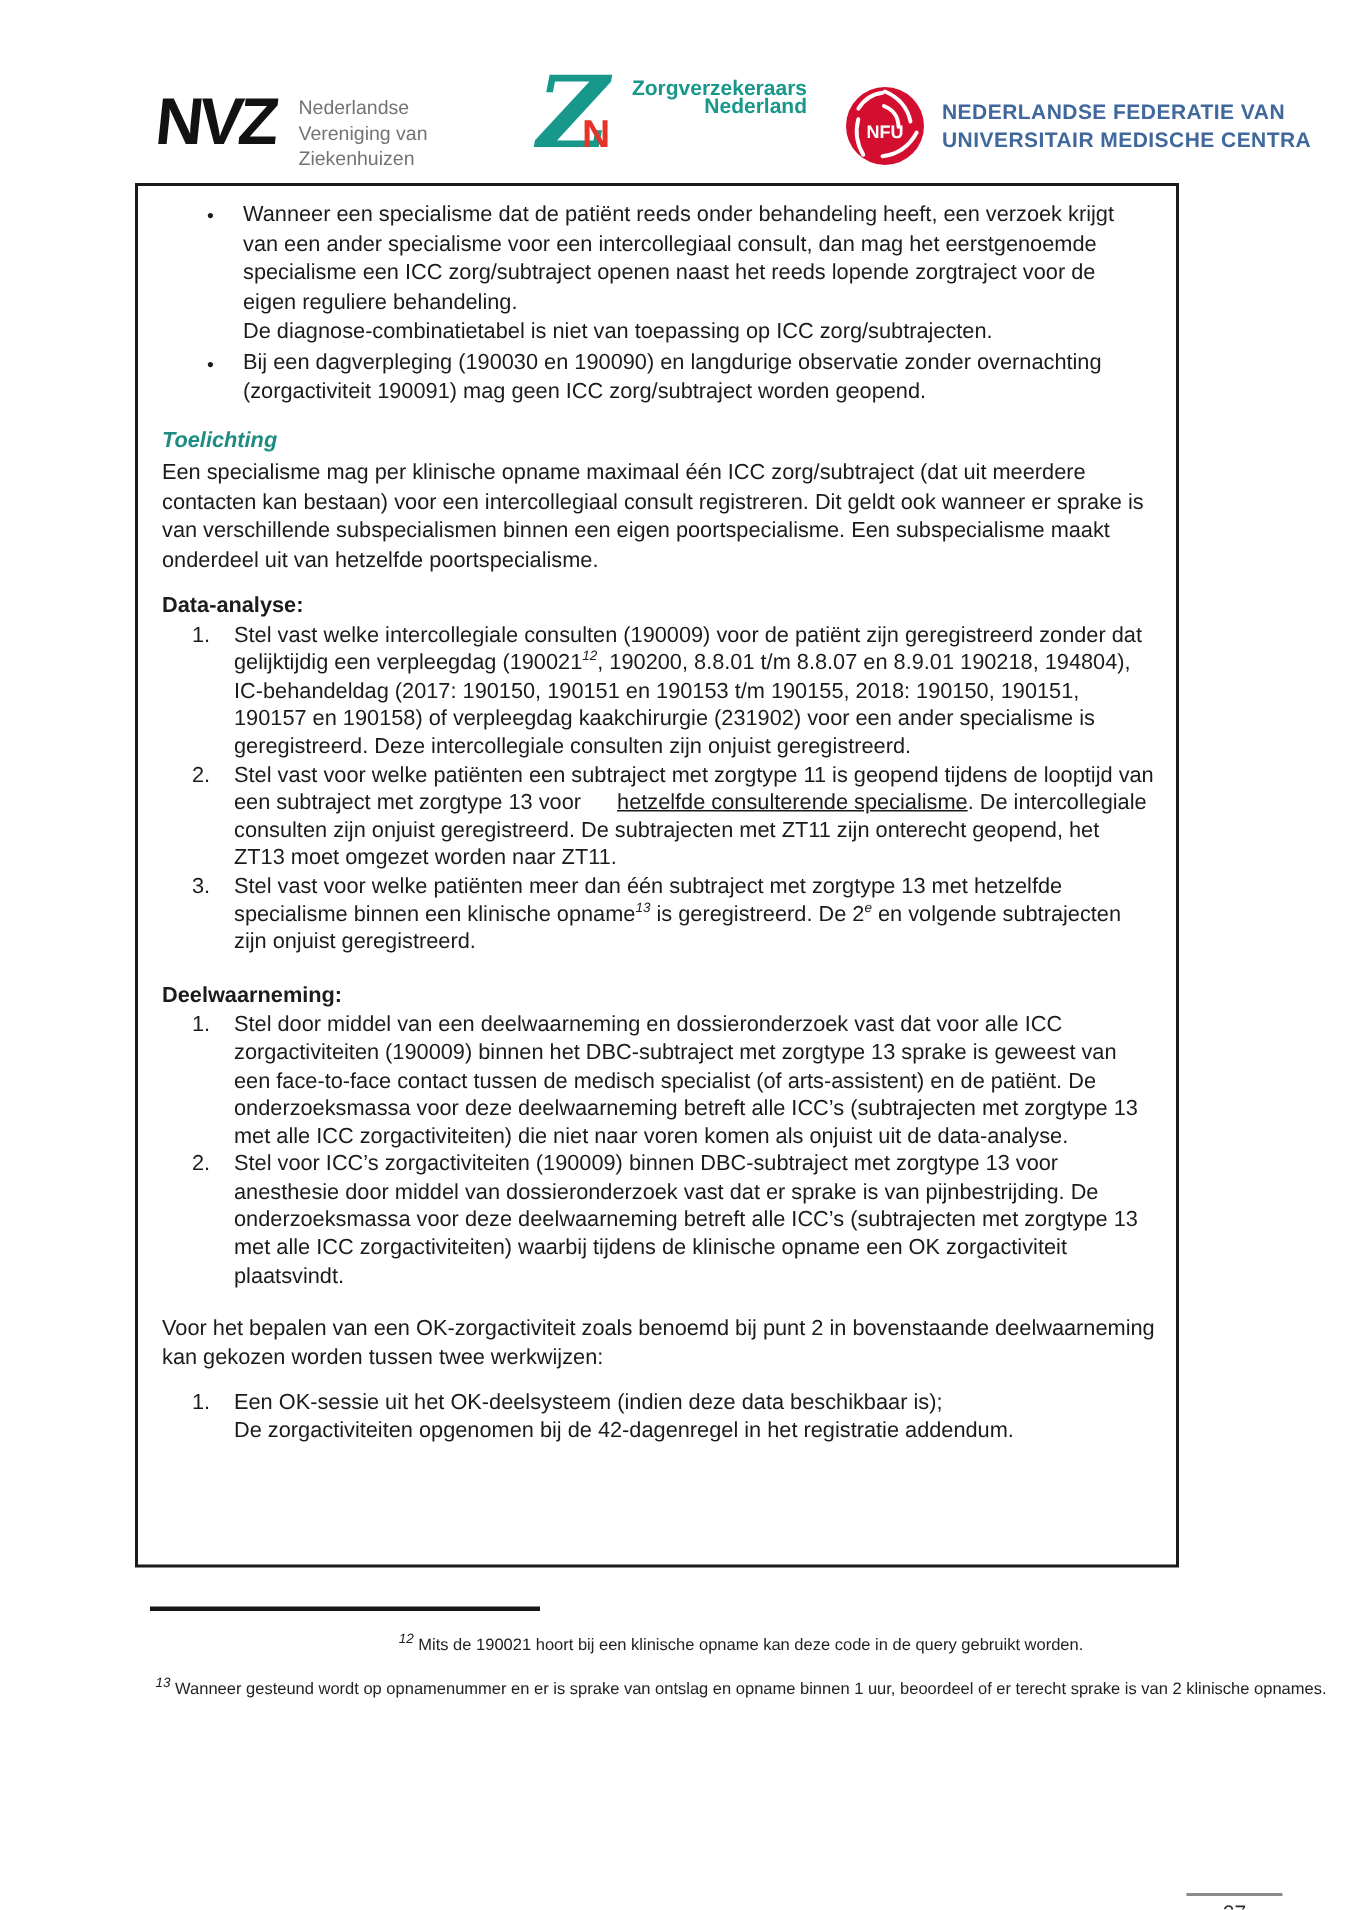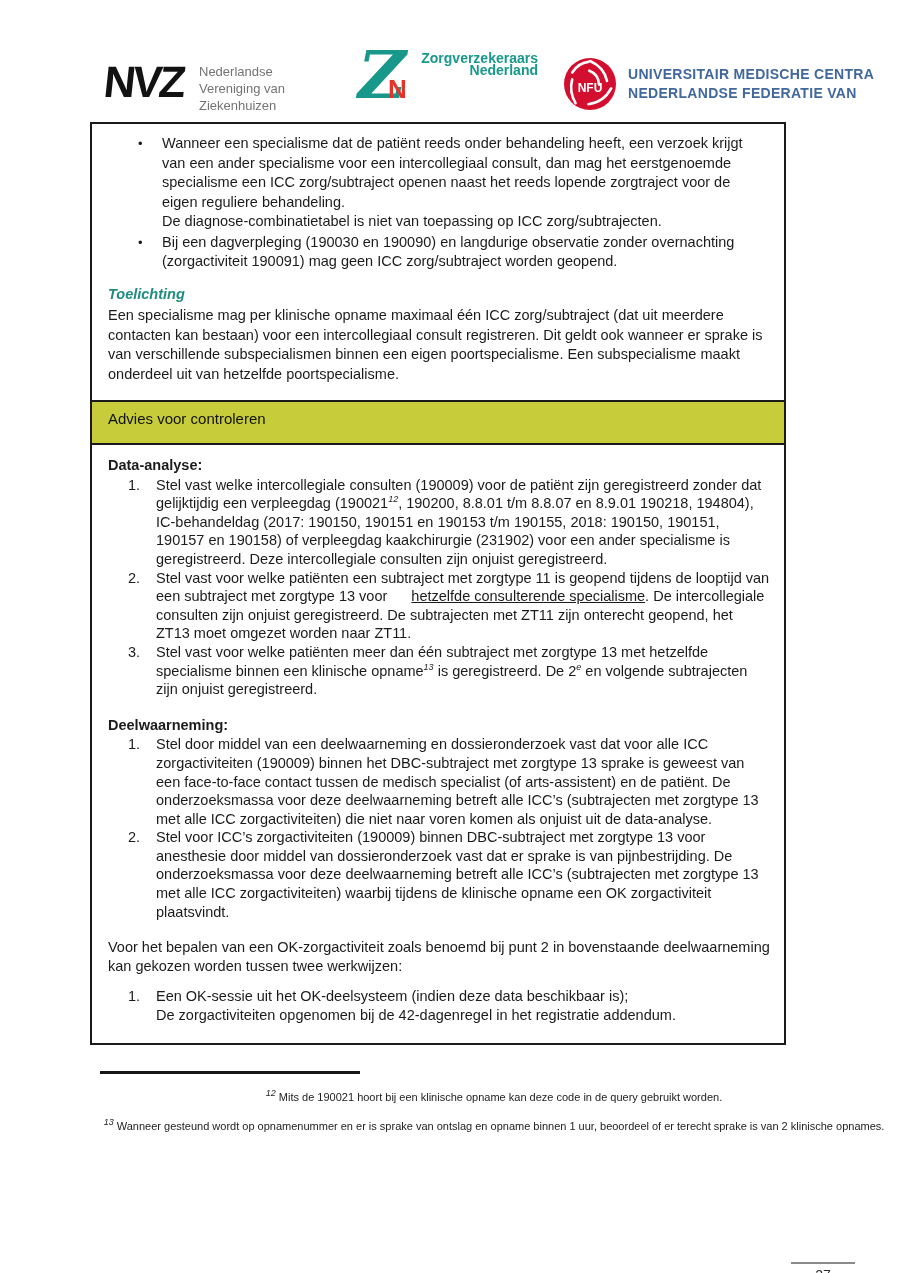--- a/index.html
+++ b/index.html
@@ -92,22 +92,22 @@
         <g stroke="#ffffff" stroke-width="2.6" fill="none" stroke-linecap="round">
           <path d="M27 4 Q41 10 44 24"></path>
           <path d="M48 22 Q47 38 34 46" transform="rotate(25 27 27)"></path>
           <path d="M10 44 Q5 32 10 20" transform="rotate(-8 27 27)"></path>
           <path d="M12 12 Q20 4 30 5" transform="rotate(-12 27 27)"></path>
           <path d="M24 14 Q34 16 36 26" transform="rotate(10 27 27)"></path>
         </g>
         <text x="27" y="35" text-anchor="middle" font-size="12" font-weight="bold" fill="#ffffff" font-family="Liberation Sans, sans-serif">NFU</text>
       </svg>
       <div class="nfu-lines">
+        <div>NEDERLANDSE FEDERATIE VAN</div>
         <div>UNIVERSITAIR MEDISCHE CENTRA</div>
-        <div>NEDERLANDSE FEDERATIE VAN</div>
       </div>
     </div>
   </div>
 
   <div class="mainbox">
 
     <div class="rules">
       <div class="bullet-row">
         <span class="bullet-dot">•</span>
         <div class="bullet-body">
@@ -121,23 +121,20 @@
           <div>Bij een dagverpleging (190030 en 190090) en langdurige observatie zonder overnachting (zorgactiviteit 190091) mag geen ICC zorg/subtraject worden geopend.</div>
         </div>
       </div>
     </div>
 
     <div class="toel">
       <div class="toel-head">Toelichting</div>
       <div class="toel-body">Een specialisme mag per klinische opname maximaal één ICC zorg/subtraject (dat uit meerdere contacten kan bestaan) voor een intercollegiaal consult registreren. Dit geldt ook wanneer er sprake is van verschillende subspecialismen binnen een eigen poortspecialisme. Een subspecialisme maakt onderdeel uit van hetzelfde poortspecialisme.</div>
     </div>
 
-    <div class="advies-bar">
-      <span>Advies voor controleren</span>
-    </div>
 
     <div class="analysis">
 
       <div class="subhead">Data-analyse:</div>
 
       <div class="numrow">
         <span class="numcol">1.</span>
         <div class="numtext"><span>Stel vast welke intercollegiale consulten (190009) voor de patiënt zijn geregistreerd zonder dat gelijktijdig een verpleegdag (190021</span><sup>12</sup><span>, 190200, 8.8.01 t/m 8.8.07 en 8.9.01 190218, 194804), IC-behandeldag (2017: 190150, 190151 en 190153 t/m 190155, 2018: 190150, 190151, 190157 en 190158) of verpleegdag kaakchirurgie (231902) voor een ander specialisme is geregistreerd. Deze intercollegiale consulten zijn onjuist geregistreerd.</span></div>
       </div>
 

